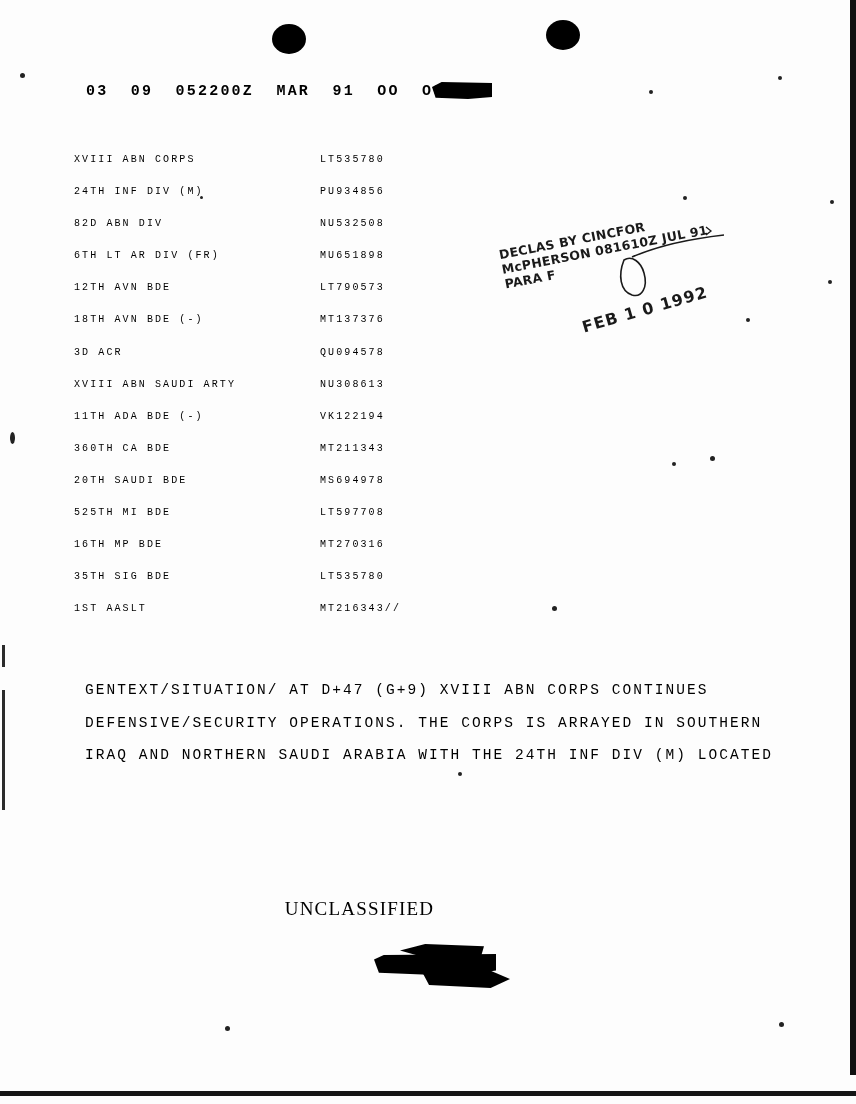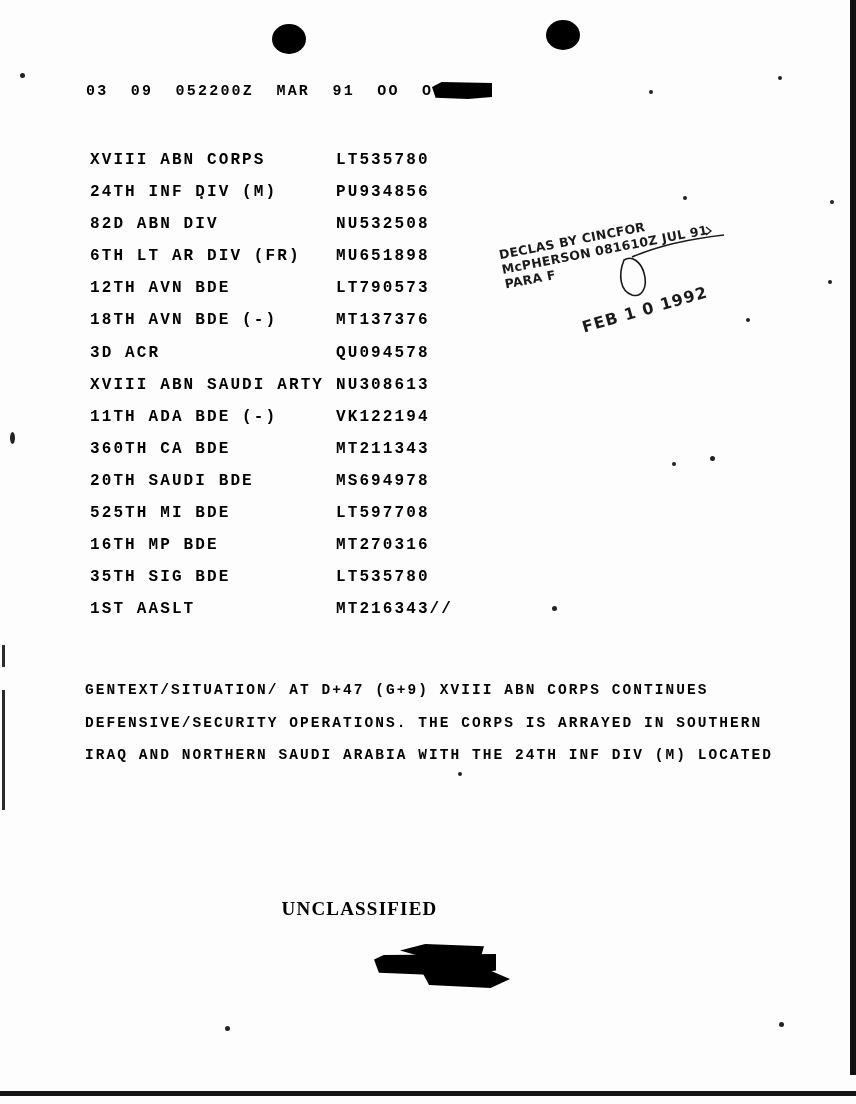--- a/index.html
+++ b/index.html
@@ -76,25 +76,25 @@
     top: 82px;
     width: 60px;
     height: 17px;
     background: #000;
     clip-path: polygon(0 30%, 16% 0, 100% 6%, 100% 88%, 60% 100%, 6% 92%);
   }
 
   
   .unit-table {
     position: absolute;
-    left: 90px;
+    left: 74px;
     top: 144px;
-    font-size: 16px;
+    font-size: 10px;
     letter-spacing: 2.1px;
-    font-weight: bold;
+    font-weight: normal;
   }
   .unit-row {
     height: 32.1px;
     line-height: 32.1px;
     white-space: nowrap;
   }
   .unit-name {
     display: inline-block;
     width: 246px;
   }
@@ -102,21 +102,21 @@
     display: inline-block;
   }
 
   
   .para-block {
     position: absolute;
     left: 85px;
     top: 674px;
     font-size: 14.5px;
     letter-spacing: 2.05px;
-    font-weight: bold;
+    font-weight: normal;
   }
   .para-line {
     height: 32.5px;
     line-height: 32.5px;
     white-space: nowrap;
   }
 
   
   .stamp {
     position: absolute;
@@ -154,21 +154,21 @@
 
   
   .unclassified {
     position: absolute;
     left: 0;
     top: 898px;
     width: 719px;
     text-align: center;
     font-family: "Liberation Serif", serif;
     font-size: 19px;
-    font-weight: bold;
+    font-weight: normal;
     letter-spacing: 1.2px;
   }
 
   .redact-footer {
     position: absolute;
     left: 374px;
     top: 944px;
     width: 136px;
     height: 50px;
   }

